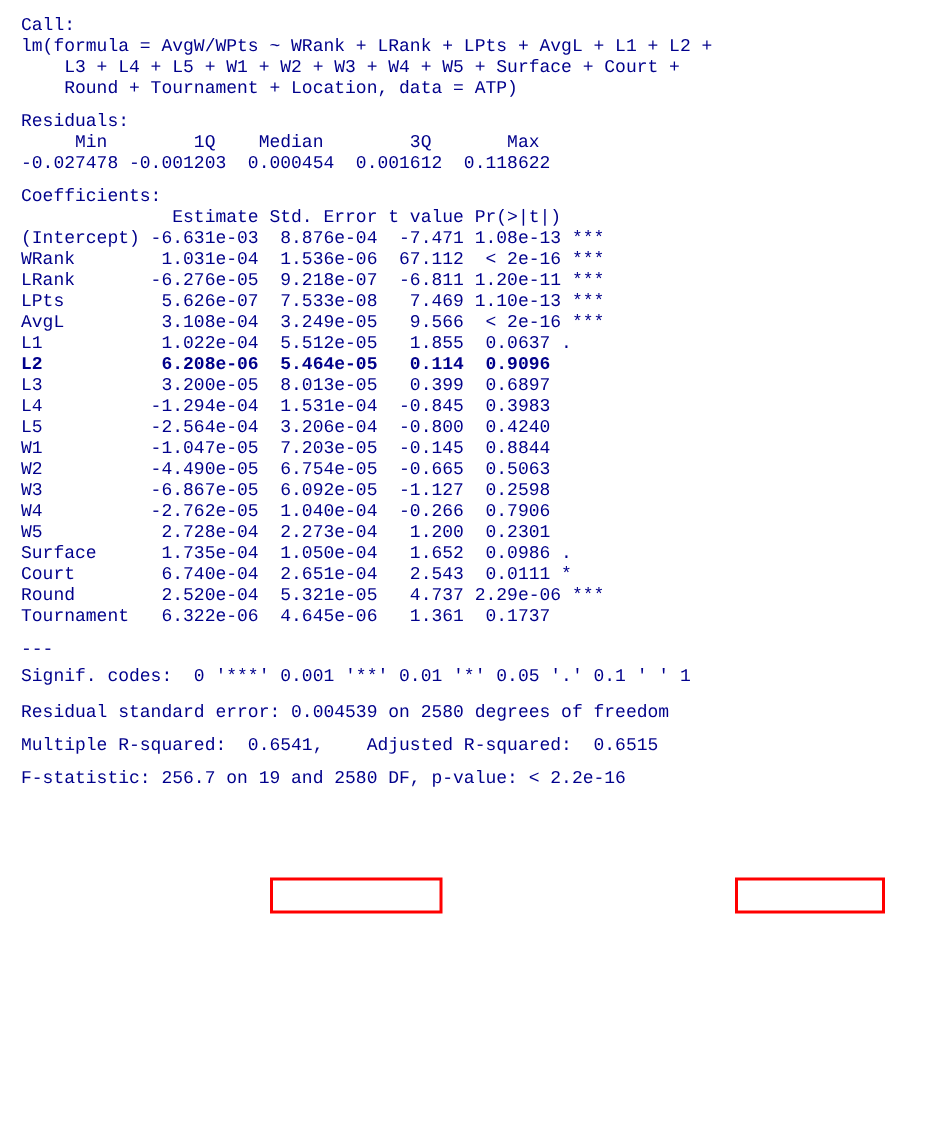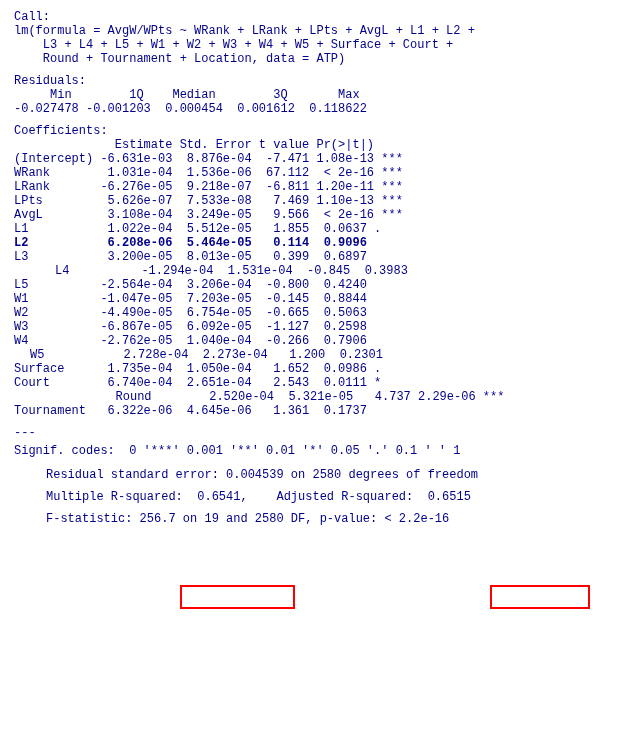--- a/index.html
+++ b/index.html
@@ -22,21 +22,20 @@
     }
     .highlight-box {
       position: absolute;
       border: 2px solid red;
       background: transparent;
       pointer-events: none;
     }
     .footer-line {
       margin-top: 4px;
       line-height: 1.5;
-      margin-left: 32px;
     }
   </style>
 </head>
 <body>
 
 <div class="section">
   <span>Call:</span><br>
   <span style="white-space:pre;">lm(formula = AvgW/WPts ~ WRank + LRank + LPts + AvgL + L1 + L2 +
     L3 + L4 + L5 + W1 + W2 + W3 + W4 + W5 + Surface + Court +
     Round + Tournament + Location, data = ATP)</span>
@@ -53,30 +52,30 @@
   <div style="white-space:pre;">              Estimate Std. Error t value Pr(&gt;|t|)    </div>
   <div>
   <div style="white-space: pre;">(Intercept) -6.631e-03  8.876e-04  -7.471 1.08e-13 ***</div>
       <div style="white-space: pre;">WRank        1.031e-04  1.536e-06  67.112  &lt; 2e-16 ***</div>
       <div style="white-space: pre;">LRank       -6.276e-05  9.218e-07  -6.811 1.20e-11 ***</div>
       <div style="white-space: pre;">LPts         5.626e-07  7.533e-08   7.469 1.10e-13 ***</div>
       <div style="white-space: pre;">AvgL         3.108e-04  3.249e-05   9.566  &lt; 2e-16 ***</div>
       <div style="white-space: pre;">L1           1.022e-04  5.512e-05   1.855  0.0637 .</div>
       <div style="white-space: pre; font-weight: bold;">L2           6.208e-06  5.464e-05   0.114  0.9096   </div>
       <div style="white-space: pre;">L3           3.200e-05  8.013e-05   0.399  0.6897   </div>
-      <div style="white-space: pre; margin-left: 41px;">L4          -1.294e-04  1.531e-04  -0.845  0.3983   </div>
+      <div style="white-space: pre;">L4          -1.294e-04  1.531e-04  -0.845  0.3983   </div>
       <div style="white-space: pre;">L5          -2.564e-04  3.206e-04  -0.800  0.4240   </div>
       <div style="white-space: pre;">W1          -1.047e-05  7.203e-05  -0.145  0.8844   </div>
       <div style="white-space: pre;">W2          -4.490e-05  6.754e-05  -0.665  0.5063   </div>
       <div style="white-space: pre;">W3          -6.867e-05  6.092e-05  -1.127  0.2598   </div>
       <div style="white-space: pre;">W4          -2.762e-05  1.040e-04  -0.266  0.7906   </div>
-      <div style="white-space: pre; margin-left: 16px;">W5           2.728e-04  2.273e-04   1.200  0.2301   </div>
+      <div style="white-space: pre;">W5           2.728e-04  2.273e-04   1.200  0.2301   </div>
       <div style="white-space: pre;">Surface      1.735e-04  1.050e-04   1.652  0.0986 .</div>
       <div style="white-space: pre;">Court        6.740e-04  2.651e-04   2.543  0.0111 * </div>
-      <div style="white-space: pre; text-align: center;">Round        2.520e-04  5.321e-05   4.737 2.29e-06 ***</div>
+      <div style="white-space: pre;">Round        2.520e-04  5.321e-05   4.737 2.29e-06 ***</div>
       <div style="white-space: pre;">Tournament   6.322e-06  4.645e-06   1.361  0.1737   </div>
     </div>
 </div>
 
 <div style="margin-top:8px;">---</div>
 <div style="margin-top:4px;white-space:pre;overflow:hidden;">Signif. codes:  0 '***' 0.001 '**' 0.01 '*' 0.05 '.' 0.1 ' ' 1</div>
 <div style="margin-top:8px;">
   <div class="footer-line">Residual standard error: 0.004539 on 2580 degrees of freedom</div>
   <div class="footer-line" style="white-space:pre;">Multiple R-squared:  0.6541,	Adjusted R-squared:  0.6515</div>
   <div class="footer-line">F-statistic: 256.7 on 19 and 2580 DF,  p-value: &lt; 2.2e-16</div>

